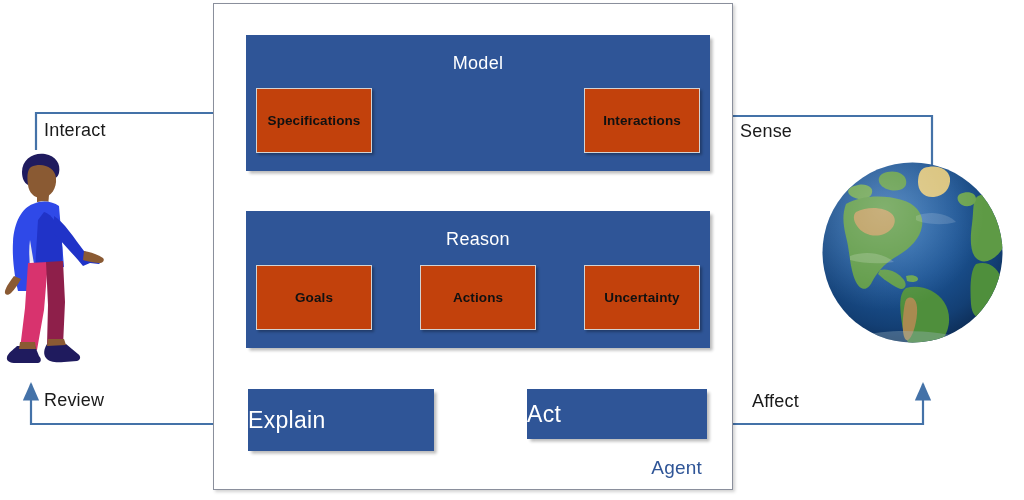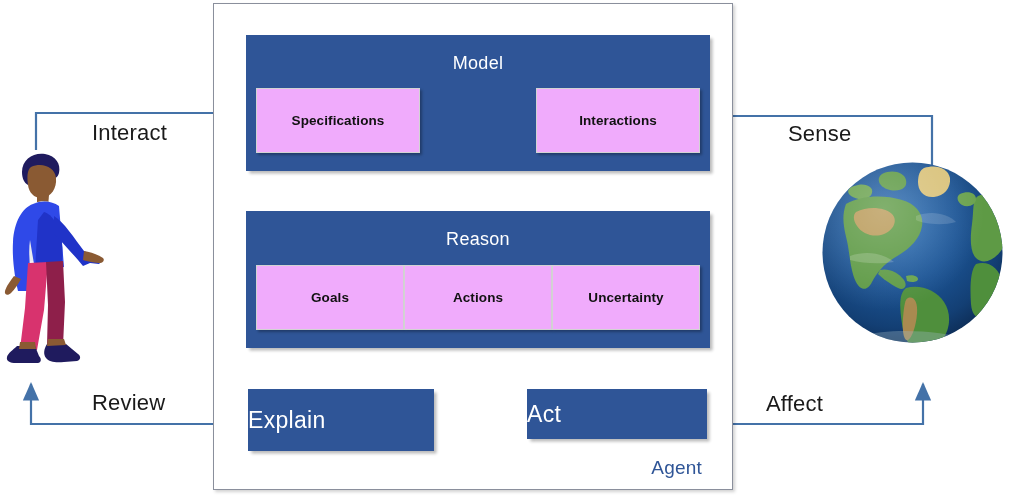--- a/index.html
+++ b/index.html
@@ -61,23 +61,23 @@
   .sub-row {
     position: absolute;
     left: 10px;
     right: 10px;
     bottom: 18px;
     height: 65px;
     display: flex;
     justify-content: space-between;
   }
   .sub-box {
-    width: 164px;
+    width: 116px;
     height: 65px;
-    background: #f0abfc;
+    background: #c2410c;
     border: 1px solid #d3d3d3;
     box-sizing: border-box;
     display: flex;
     align-items: center;
     justify-content: center;
     color: #111111;
     font-size: 13.5px;
     font-weight: bold;
     letter-spacing: 0.1px;
     box-shadow: 2px 2px 2.5px rgba(0,0,0,0.30);
@@ -103,25 +103,24 @@
     left: 0;
     top: 0;
     width: 1024px;
     height: 500px;
     pointer-events: none;
   }
 
   
   .edge-label {
     position: absolute;
-    font-size: 22px;
+    font-size: 18px;
     color: #1a1a1a;
     letter-spacing: 0.2px;
     white-space: nowrap;
-    margin-left: 48px;
   }
 
   
   .person { position: absolute; left: 4px; top: 150px; width: 120px; height: 235px; }
   
   .globe { position: absolute; left: 820px; top: 160px; width: 185px; height: 185px; }
 </style>
 </head>
 <body>
 
@@ -205,21 +204,21 @@
     <span>Explain</span>
   </div>
 
   <div class="action-box" style="left:527px; top:389px; width:180px; height:50px;">
     <span>Act</span>
   </div>
 
   <div class="edge-label" style="left:44px; top:120px;">Interact</div>
   <div class="edge-label" style="left:44px; top:390px;">Review</div>
   <div class="edge-label" style="left:740px; top:121px;">Sense</div>
-  <div class="edge-label" style="left:718px; top:391px;">Affect</div>
+  <div class="edge-label" style="left:752px; top:391px;">Affect</div>
 
   <svg class="person" viewBox="0 0 120 235" xmlns="http://www.w3.org/2000/svg">
 
     <path d="M18,22 C18,9 30,2 41,4 C52,6 57,14 55,23 C53,30 46,31 41,29 C34,26 27,30 24,35 C20,33 18,28 18,22 Z" fill="#1F1B5E"></path>
 
     <path d="M27,17 C38,12 51,17 52,28 C53,38 47,47 39,48 C31,49 25,43 24,35 C23,27 23,20 27,17 Z" fill="#8A5A33"></path>
 
     <path d="M33,45 L45,45 L44,57 L33,56 Z" fill="#8A5A33"></path>
 
     <path d="M30,53 C38,50 48,51 53,56 L56,110 L22,112 L25,62 Z" fill="#E8EAEE"></path>

